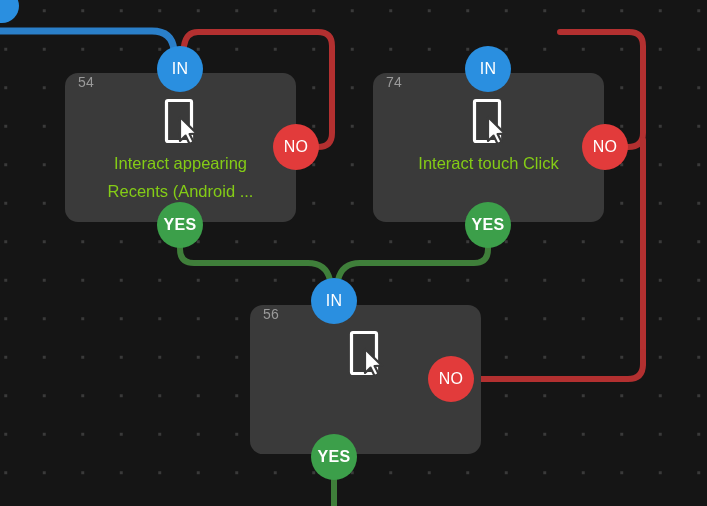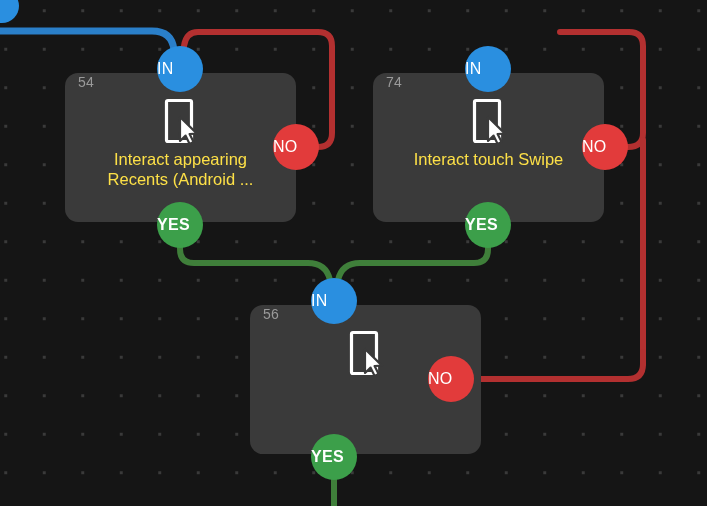--- a/index.html
+++ b/index.html
@@ -48,30 +48,31 @@
     transform: translateX(-50%);
     width: 36px;
     height: 48px;
   }
   .node-label {
     position: absolute;
     left: 6px;
     right: 6px;
     top: 76px;
     text-align: center;
-    color: #fde047;
+    color: #84cc16;
     font-size: 16.5px;
-    line-height: 20px;
+    line-height: 28px;
     white-space: pre-line;
   }
   .port {
     position: absolute;
     border-radius: 50%;
     display: flex;
     align-items: center;
+    justify-content: center;
     color: #ffffff;
     font-size: 16px;
     letter-spacing: 0.3px;
     box-sizing: border-box;
   }
   .port-in { background: #2a8fe0; }
   .port-no { background: #e23b3b; }
   .port-yes { background: #3c9f4a; font-weight: bold; }
 </style>
 </head>
@@ -121,21 +122,21 @@
   </div>
 
   <div class="node" style="left:373px; top:73px; width:231px; height:149px;">
     <div class="node-id">74</div>
     <span class="node-icon">
       <svg viewBox="0 0 36 48" width="36" height="48">
         <rect x="3.5" y="3.5" width="25" height="41" rx="1.5" fill="none" stroke="#ffffff" stroke-width="3.2"></rect>
         <path d="M17 20 L17 44 L22.6 38.6 L26.6 47 L30.6 45 L26.6 37 L34 36.6 Z" fill="#ffffff" stroke="#3a3a3a" stroke-width="2.2" stroke-linejoin="round"></path>
       </svg>
     </span>
-    <div class="node-label">Interact touch Swipe</div>
+    <div class="node-label">Interact touch Click</div>
   </div>
   <div class="port port-in" style="left:465px; top:46px; width:46px; height:46px;">
     <span>IN</span>
   </div>
   <div class="port port-no" style="left:582px; top:124px; width:46px; height:46px;">
     <span>NO</span>
   </div>
   <div class="port port-yes" style="left:465px; top:202px; width:46px; height:46px;">
     <span>YES</span>
   </div>

